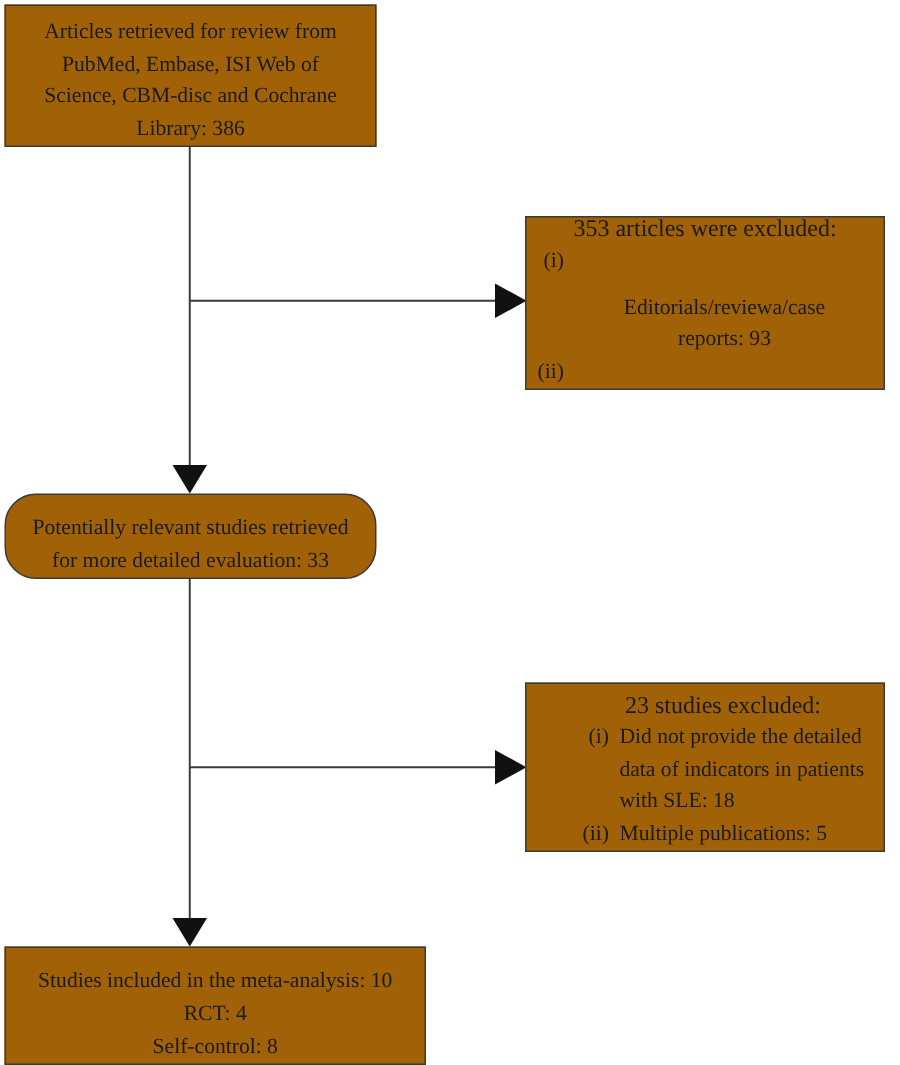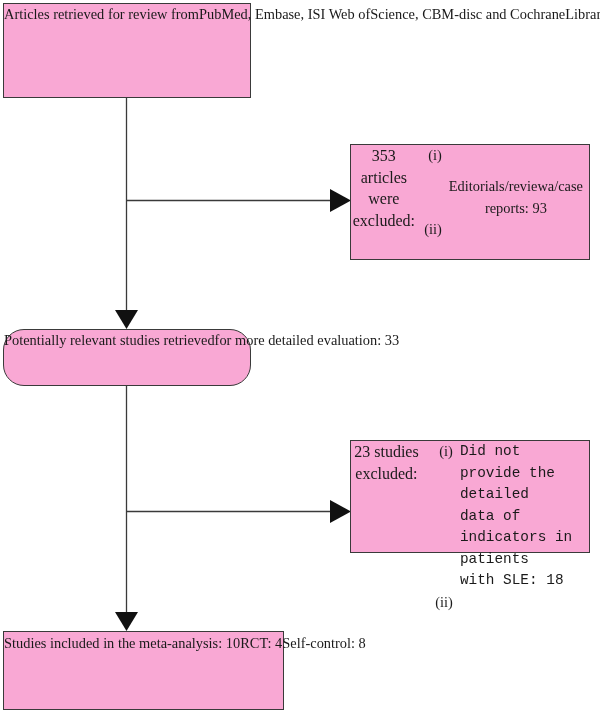--- a/index.html
+++ b/index.html
@@ -24,31 +24,31 @@
     top: 0;
     width: 600px;
     height: 710px;
   }
 
   
   .box {
     position: absolute;
     box-sizing: border-box;
     border: 1.2px solid #3a3a3a;
-    background: #f9a8d4;
+    background: #a16207;
     display: flex;
-    flex-direction: row;
-    justify-content: space-between;
+    flex-direction: column;
+    justify-content: flex-end;
   }
 
   .box-top      { left: 3px;   top: 3px;   width: 248px; height: 95px; }
   .box-middle   { left: 3px;   top: 329px; width: 248px; height: 57px; border-radius: 21px; }
   .box-final    { left: 3px;   top: 631px; width: 281px; height: 79px; }
   .box-excl-1   { left: 350px; top: 144px; width: 240px; height: 116px; }
-  .box-excl-2   { left: 350px; top: 440px; width: 240px; height: 113px; }
+  .box-excl-2   { left: 350px; top: 455px; width: 240px; height: 113px; padding-left: 24px; }
 
   .line {
     display: block;
     text-align: center;
     font-size: 14.4px;
     line-height: 21.5px;
     white-space: pre;
   }
 
   .box-final .line { font-size: 14.4px; line-height: 22px; }
@@ -80,21 +80,21 @@
     white-space: pre;
   }
   .excl-text {
     flex: 1 1 auto;
     white-space: pre-line;
   }
   
   .box-excl-1 .excl-text { text-align: center; margin-top: 31px; }
   .box-excl-1 .excl-list { padding-left: 2px; padding-right: 6px; }
   
-  .box-excl-2 .excl-text { text-align: left; font-family: Liberation Mono, monospace; }
+  .box-excl-2 .excl-text { text-align: left; }
   .box-excl-2 .excl-list { padding-left: 4px; padding-right: 4px; }
   .box-excl-2 .excl-marker { width: 34px; }
 
   
   #connectors {
     position: absolute;
     left: 0;
     top: 0;
     width: 600px;
     height: 710px;
@@ -151,20 +151,21 @@
     <div class="excl-heading">23 studies excluded:</div>
     <ul class="excl-list">
       <li class="excl-item">
         <span class="excl-marker">(i)</span>
         <span class="excl-text">Did not provide the detailed
 data of indicators in patients
 with SLE: 18</span>
       </li>
       <li class="excl-item">
         <span class="excl-marker">(ii)</span>
+        <span class="excl-text">Multiple publications: 5</span>
       </li>
     </ul>
   </div>
 
   <div class="box box-final">
     <span class="line">Studies included in the meta-analysis: 10</span>
     <span class="line">RCT: 4</span>
     <span class="line">Self-control: 8</span>
   </div>
 

